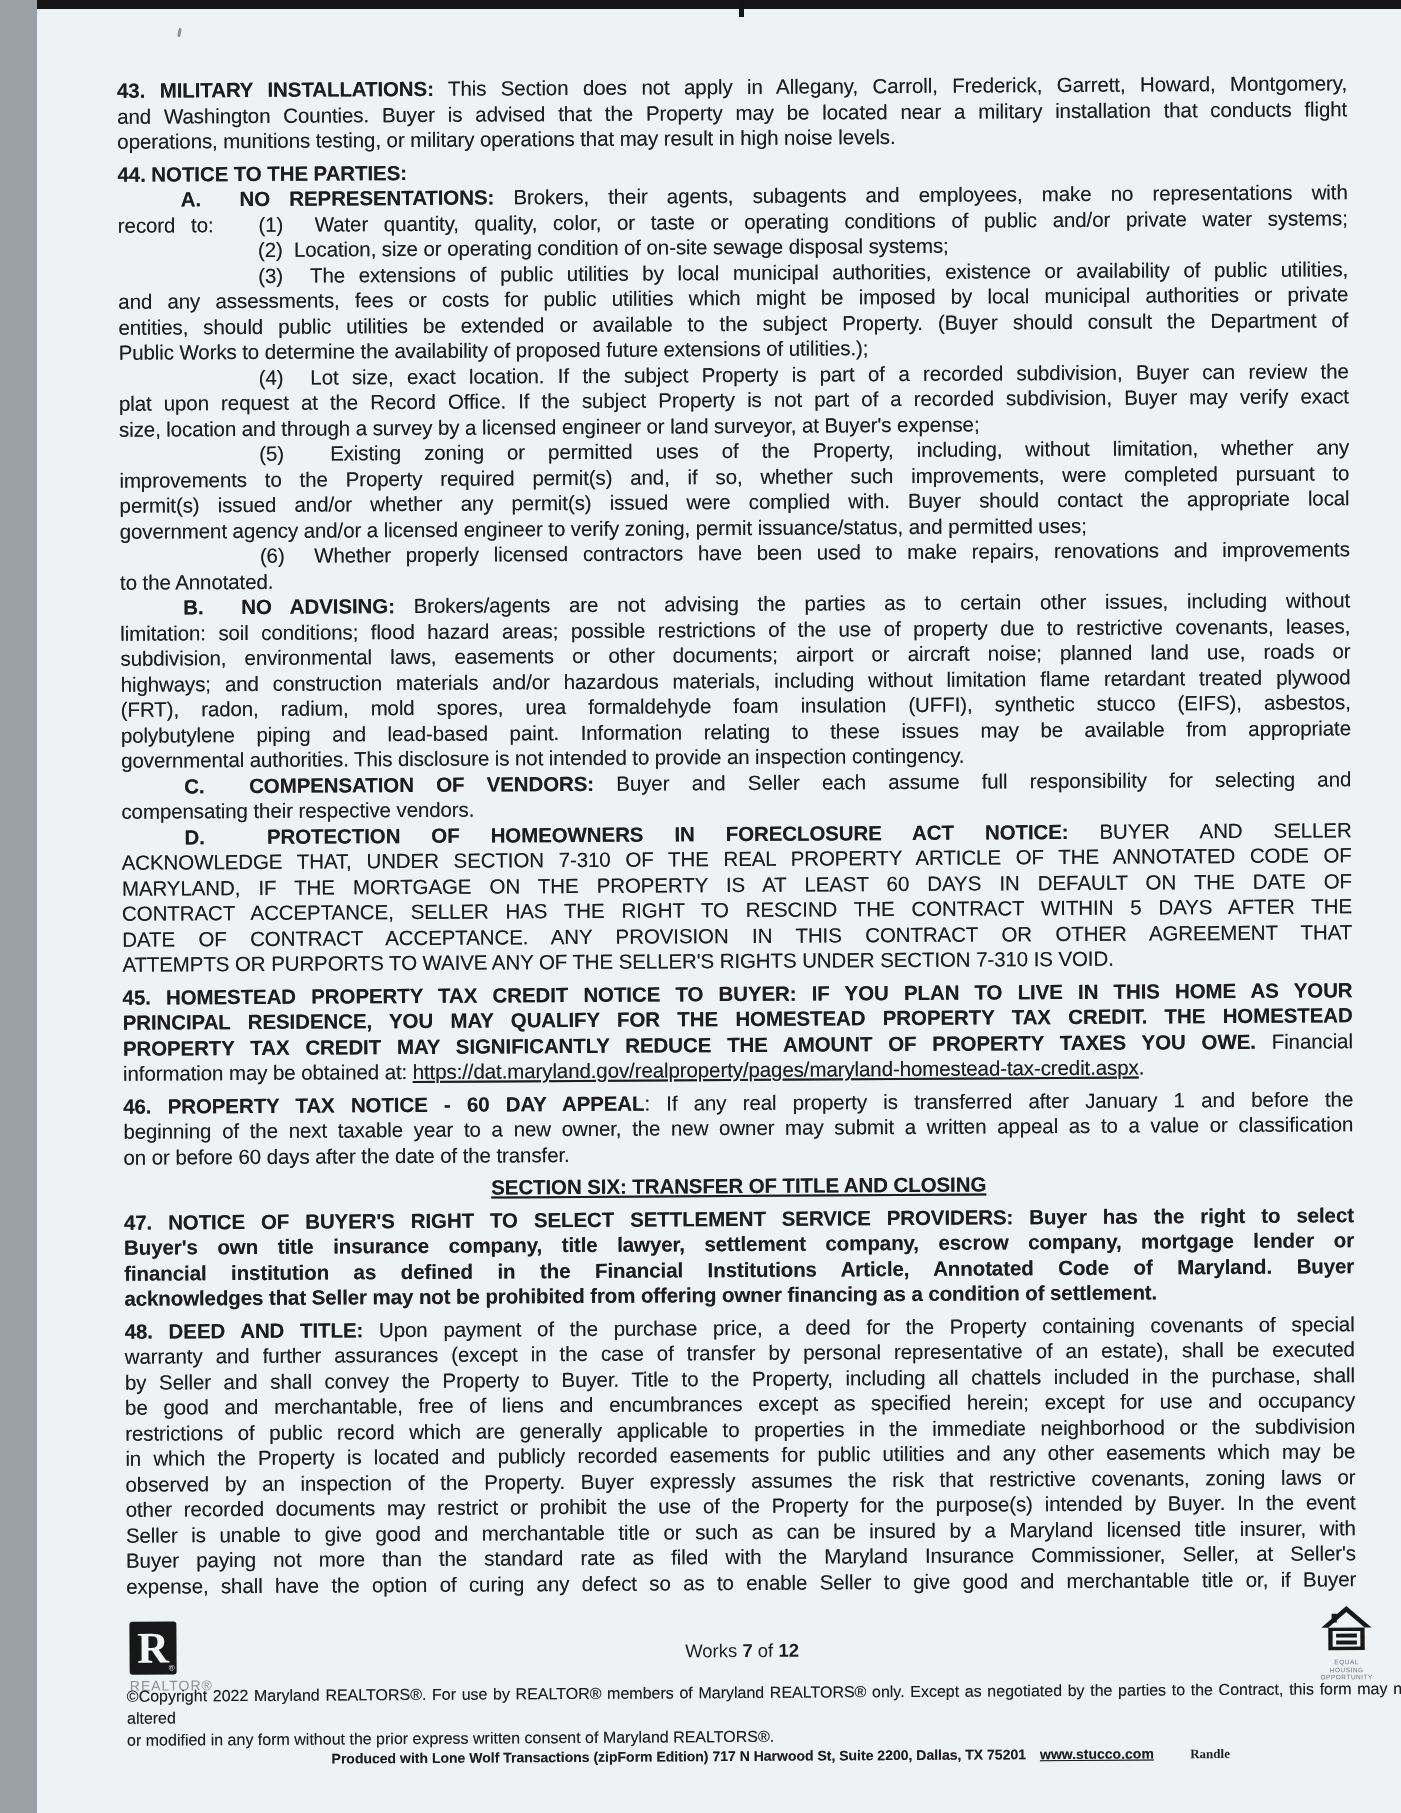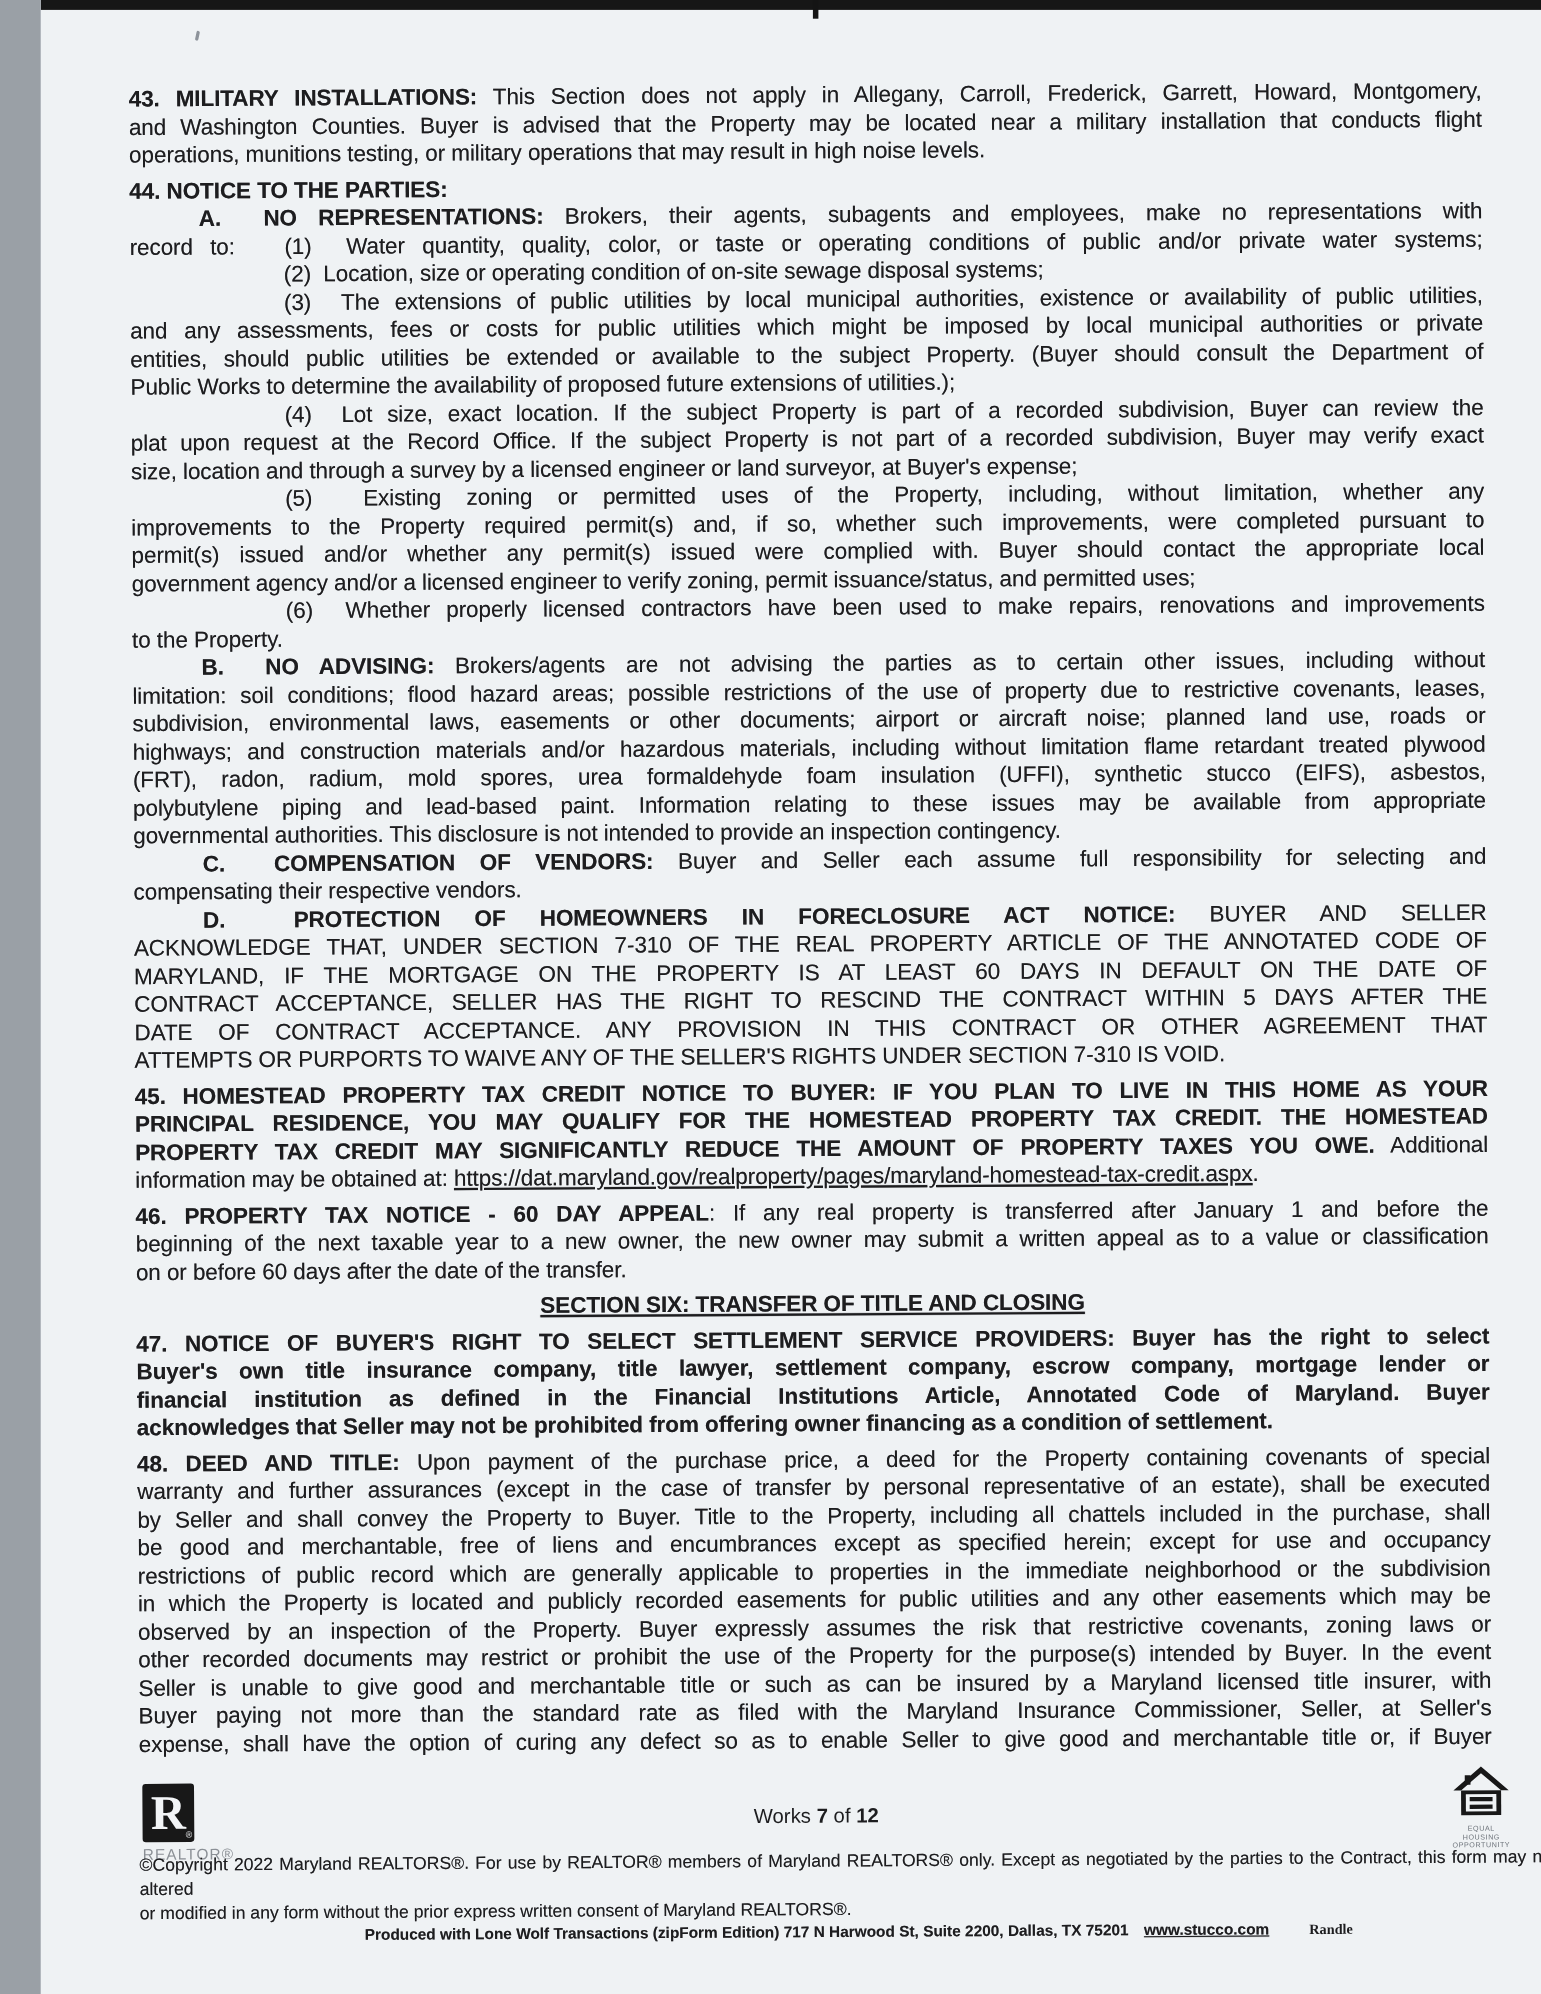--- a/index.html
+++ b/index.html
@@ -67,21 +67,21 @@
           <div class="line just"><span>entities, should public utilities be extended or available to the subject Property. (Buyer should consult the Department of</span></div>
           <div class="line"><span>Public Works to determine the availability of proposed future extensions of utilities.);</span></div>
           <div class="line just" style="padding-left: 140px;"><span>(4)&nbsp; Lot size, exact location. If the subject Property is part of a recorded subdivision, Buyer can review the</span></div>
           <div class="line just"><span>plat upon request at the Record Office. If the subject Property is not part of a recorded subdivision, Buyer may verify exact</span></div>
           <div class="line"><span>size, location and through a survey by a licensed engineer or land surveyor, at Buyer's expense;</span></div>
           <div class="line just" style="padding-left: 140px;"><span>(5)&nbsp; Existing zoning or permitted uses of the Property, including, without limitation, whether any</span></div>
           <div class="line just"><span>improvements to the Property required permit(s) and, if so, whether such improvements, were completed pursuant to</span></div>
           <div class="line just"><span>permit(s) issued and/or whether any permit(s) issued were complied with. Buyer should contact the appropriate local</span></div>
           <div class="line"><span>government agency and/or a licensed engineer to verify zoning, permit issuance/status, and permitted uses;</span></div>
           <div class="line just" style="padding-left: 140px;"><span>(6)&nbsp; Whether properly licensed contractors have been used to make repairs, renovations and improvements</span></div>
-          <div class="line"><span>to the Property.</span></div>
+          <div class="line"><span>to the Annotated.</span></div>
         </div>
         <div class="block">
           <div class="line just" style="padding-left: 63px;"><span class="b">B.&nbsp; NO ADVISING:</span><span> Brokers/agents are not advising the parties as to certain other issues, including without</span></div>
           <div class="line just"><span>limitation: soil conditions; flood hazard areas; possible restrictions of the use of property due to restrictive covenants, leases,</span></div>
           <div class="line just"><span>subdivision, environmental laws, easements or other documents; airport or aircraft noise; planned land use, roads or</span></div>
           <div class="line just"><span>highways; and construction materials and/or hazardous materials, including without limitation flame retardant treated plywood</span></div>
           <div class="line just"><span>(FRT), radon, radium, mold spores, urea formaldehyde foam insulation (UFFI), synthetic stucco (EIFS), asbestos,</span></div>
           <div class="line just"><span>polybutylene piping and lead-based paint. Information relating to these issues may be available from appropriate</span></div>
           <div class="line"><span>governmental authorities. This disclosure is not intended to provide an inspection contingency.</span></div>
         </div>
@@ -93,21 +93,21 @@
           <div class="line just" style="padding-left: 63px;"><span class="b">D.&nbsp; PROTECTION OF HOMEOWNERS IN FORECLOSURE ACT NOTICE:</span><span> BUYER AND SELLER</span></div>
           <div class="line just"><span>ACKNOWLEDGE THAT, UNDER SECTION 7-310 OF THE REAL PROPERTY ARTICLE OF THE ANNOTATED CODE OF</span></div>
           <div class="line just"><span>MARYLAND, IF THE MORTGAGE ON THE PROPERTY IS AT LEAST 60 DAYS IN DEFAULT ON THE DATE OF</span></div>
           <div class="line just"><span>CONTRACT ACCEPTANCE, SELLER HAS THE RIGHT TO RESCIND THE CONTRACT WITHIN 5 DAYS AFTER THE</span></div>
           <div class="line just"><span>DATE OF CONTRACT ACCEPTANCE. ANY PROVISION IN THIS CONTRACT OR OTHER AGREEMENT THAT</span></div>
           <div class="line"><span>ATTEMPTS OR PURPORTS TO WAIVE ANY OF THE SELLER'S RIGHTS UNDER SECTION 7-310 IS VOID.</span></div>
         </div>
         <div class="block gapped">
           <div class="line just"><span class="b">45. HOMESTEAD PROPERTY TAX CREDIT NOTICE TO BUYER: IF YOU PLAN TO LIVE IN THIS HOME AS YOUR</span></div>
           <div class="line just"><span class="b">PRINCIPAL RESIDENCE, YOU MAY QUALIFY FOR THE HOMESTEAD PROPERTY TAX CREDIT. THE HOMESTEAD</span></div>
-          <div class="line just"><span class="b">PROPERTY TAX CREDIT MAY SIGNIFICANTLY REDUCE THE AMOUNT OF PROPERTY TAXES YOU OWE.</span><span> Additional</span></div>
+          <div class="line just"><span class="b">PROPERTY TAX CREDIT MAY SIGNIFICANTLY REDUCE THE AMOUNT OF PROPERTY TAXES YOU OWE.</span><span> Financial</span></div>
           <div class="line"><span>information may be obtained at: </span><span class="u">https://dat.maryland.gov/realproperty/pages/maryland-homestead-tax-credit.aspx</span><span>.</span></div>
         </div>
         <div class="block gapped">
           <div class="line just"><span class="b">46. PROPERTY TAX NOTICE - 60 DAY APPEAL</span><span>: If any real property is transferred after January 1 and before the</span></div>
           <div class="line just"><span>beginning of the next taxable year to a new owner, the new owner may submit a written appeal as to a value or classification</span></div>
           <div class="line"><span>on or before 60 days after the date of the transfer.</span></div>
         </div>
         <div class="block gapped gap-after">
           <div class="line center"><span class="b u">SECTION SIX: TRANSFER OF TITLE AND CLOSING</span></div>
         </div>

